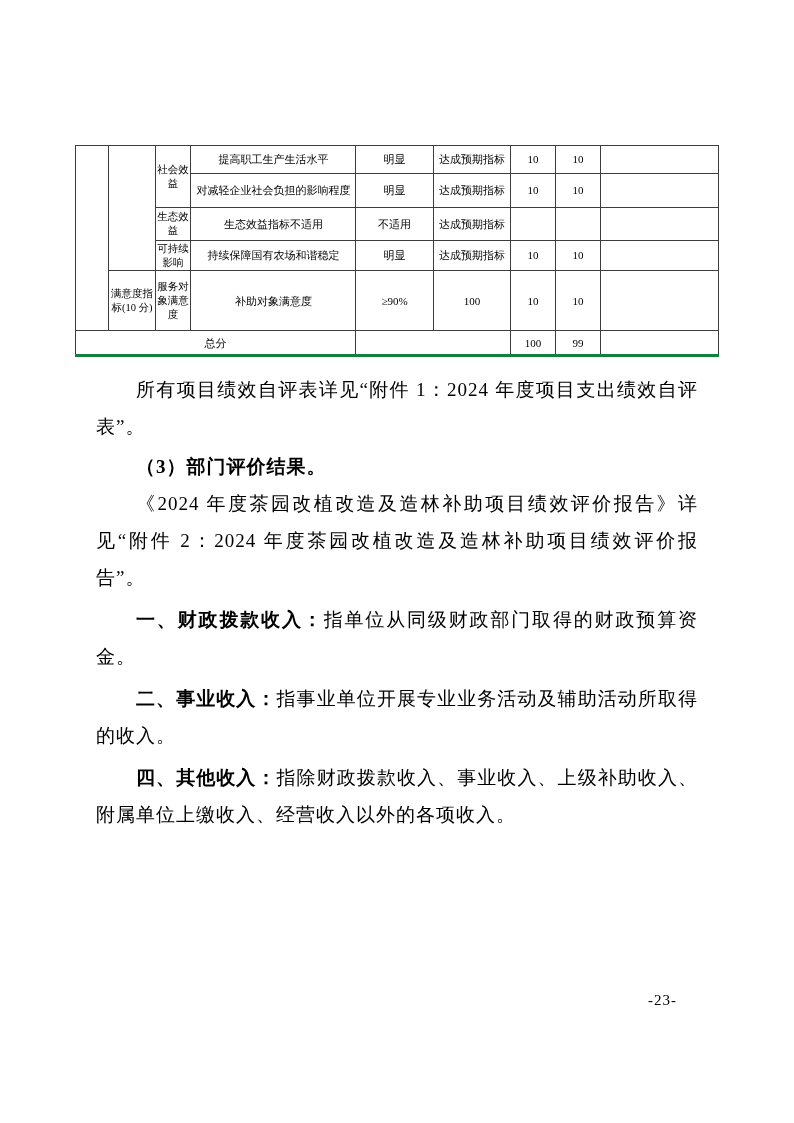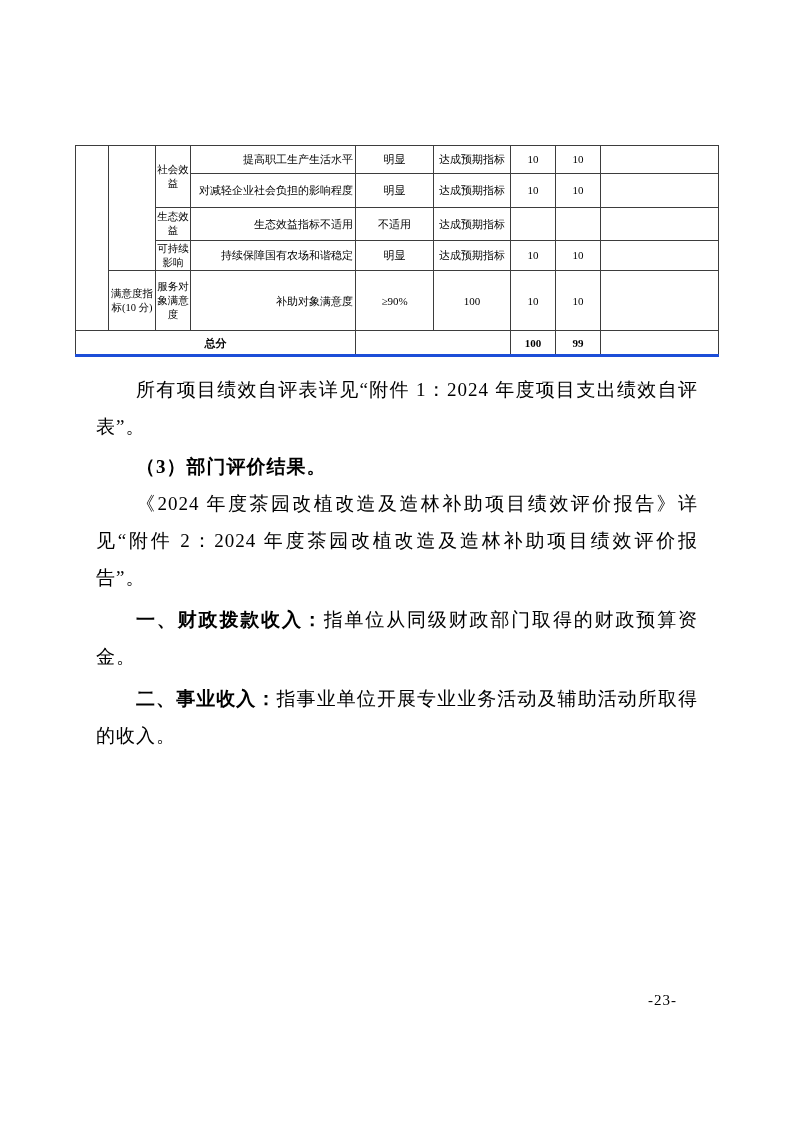--- a/index.html
+++ b/index.html
@@ -19,22 +19,22 @@
     border-collapse:collapse; table-layout:fixed;
   }
   .perf-table td {
     border:1px solid #3d3d3d;
     font-size:11px; line-height:1.3;
     text-align:center; vertical-align:middle;
     padding:1px 2px;
     overflow:hidden;
   }
   .perf-table td.grp { font-size:10.5px; padding:1px 0; word-break:break-all; }
-  .perf-table td.ind { text-align:right; padding-left:3px; }
-  .total-row td { font-weight:bold; border-bottom:3px solid #1d4ed8; }
+  .perf-table td.ind { text-align:center; padding-left:3px; }
+  .total-row td { font-weight:normal; border-bottom:3px solid #15803d; }
 
   
   .body-text {
     position:absolute; left:96px; top:371px; width:602px;
     font-size:19px; line-height:37px;
     text-align:justify; letter-spacing:1px;
   }
   .para { margin:0; text-indent:40px; }
   .bold-head { font-weight:bold; margin-top:3px; }
   .part-heading {
@@ -126,17 +126,18 @@
       </tr>
     </tbody>
   </table>
 
   <div class="body-text">
     <p class="para">所有项目绩效自评表详见“附件 1：2024 年度项目支出绩效自评表”。</p>
     <p class="para bold-head">（3）部门评价结果。</p>
     <p class="para">《2024 年度茶园改植改造及造林补助项目绩效评价报告》详见“附件 2：2024 年度茶园改植改造及造林补助项目绩效评价报告”。</p>
     <p class="para term"><b>一、财政拨款收入：</b><span>指单位从同级财政部门取得的财政预算资金。</span></p>
     <p class="para term"><b>二、事业收入：</b><span>指事业单位开展专业业务活动及辅助活动所取得的收入。</span></p>
+    <p class="para term"><b>四、其他收入：</b><span>指除财政拨款收入、事业收入、上级补助收入、附属单位上缴收入、经营收入以外的各项收入。</span></p>
   </div>
 
   <div class="page-footer">-23-</div>
 
 </div>
 
 </body></html>

